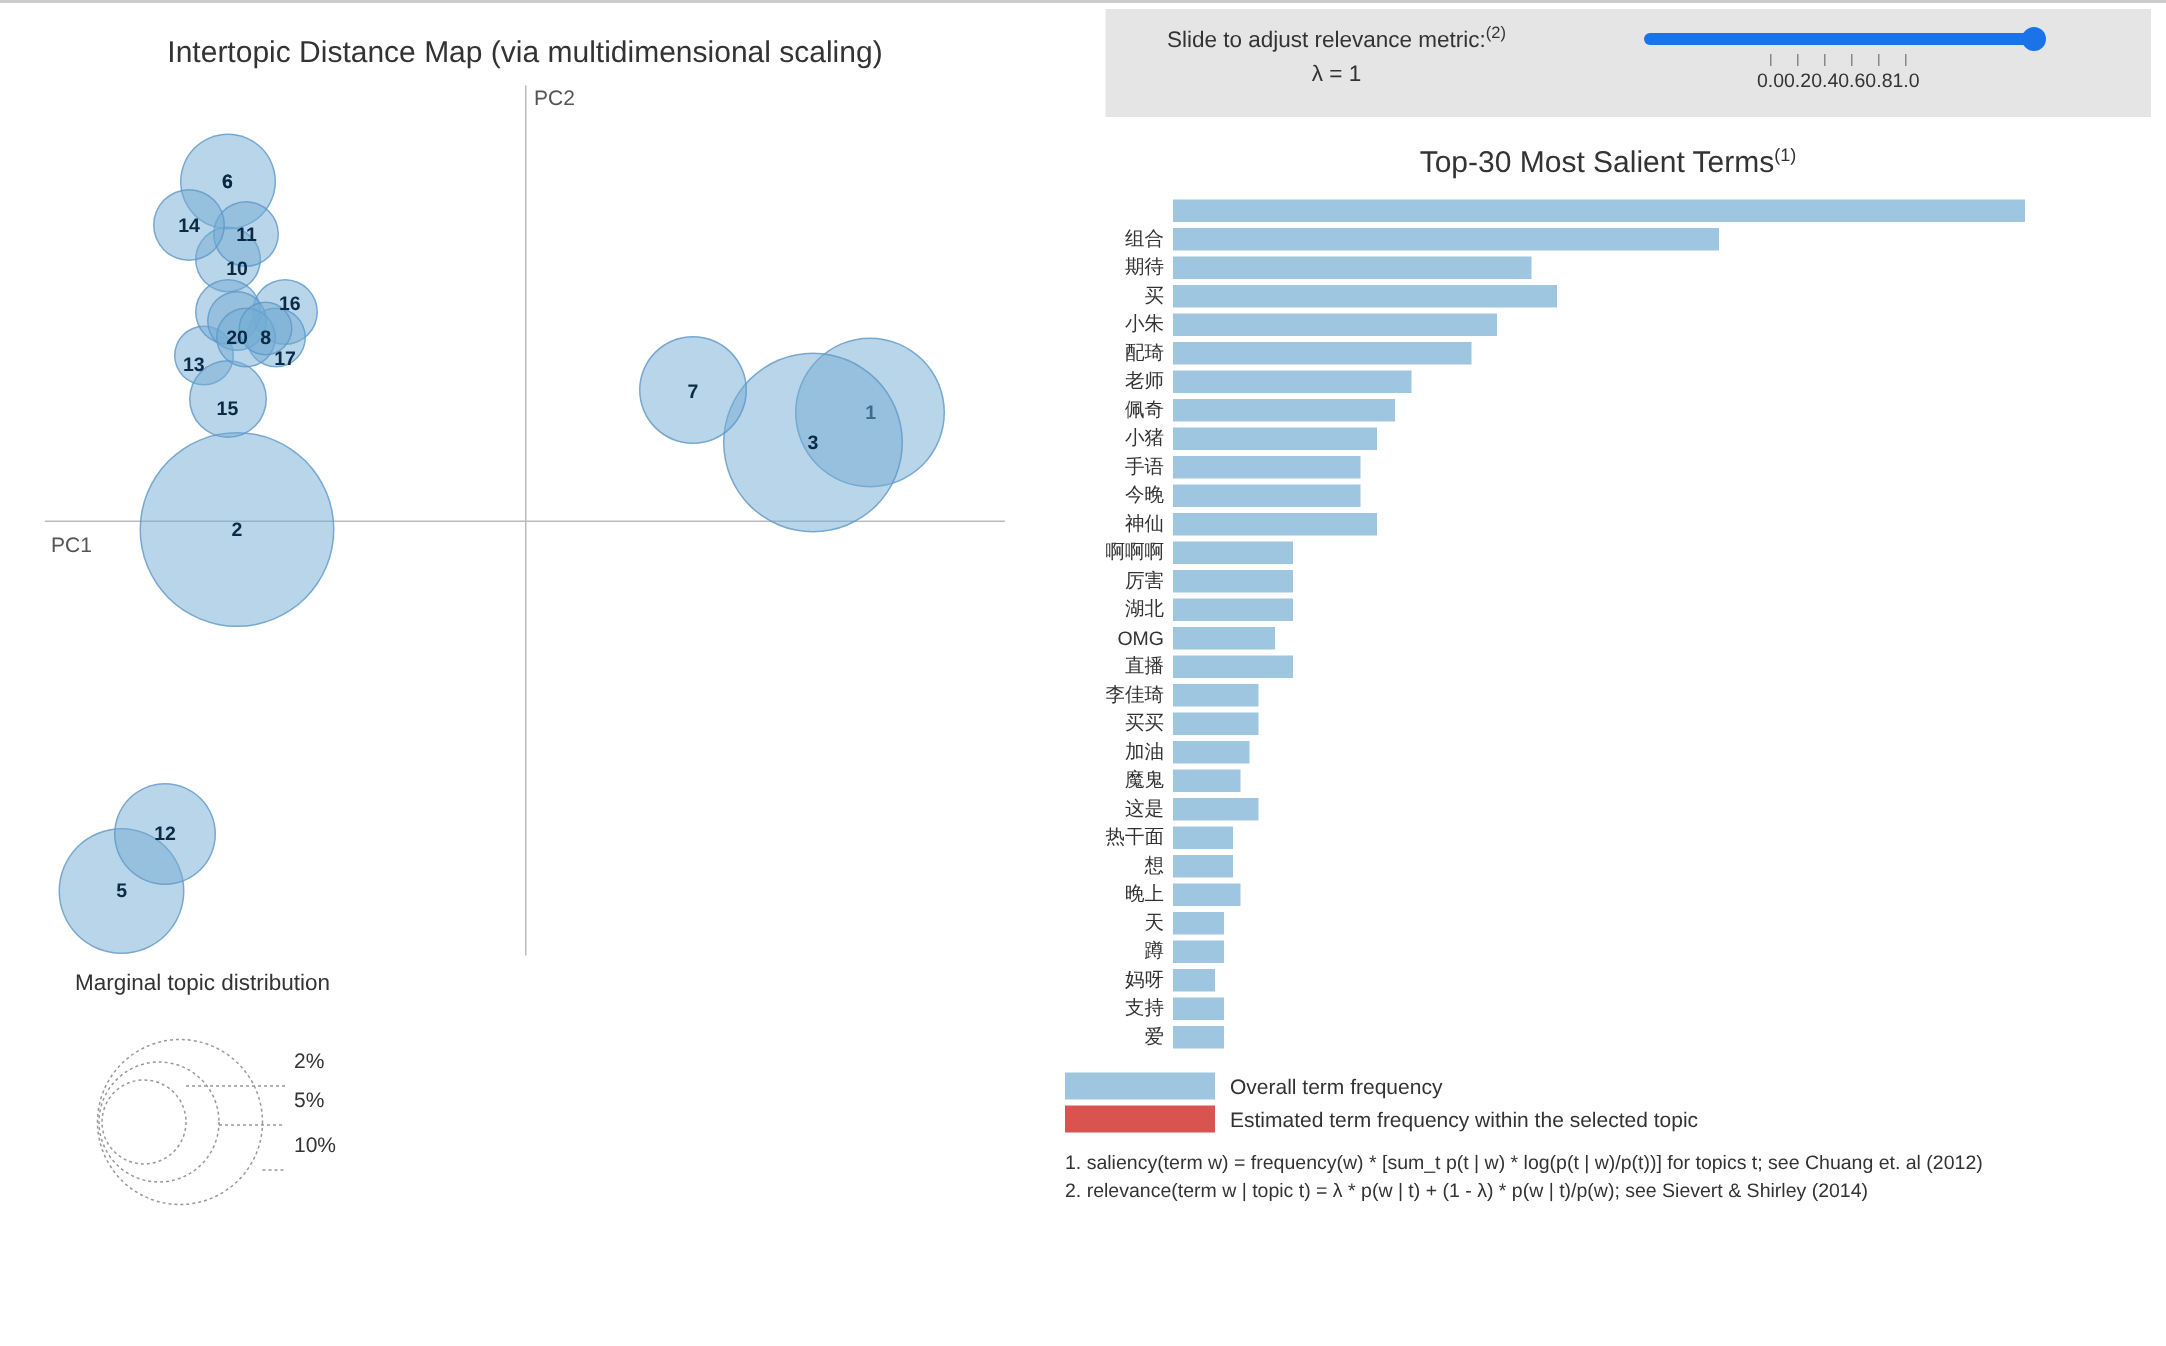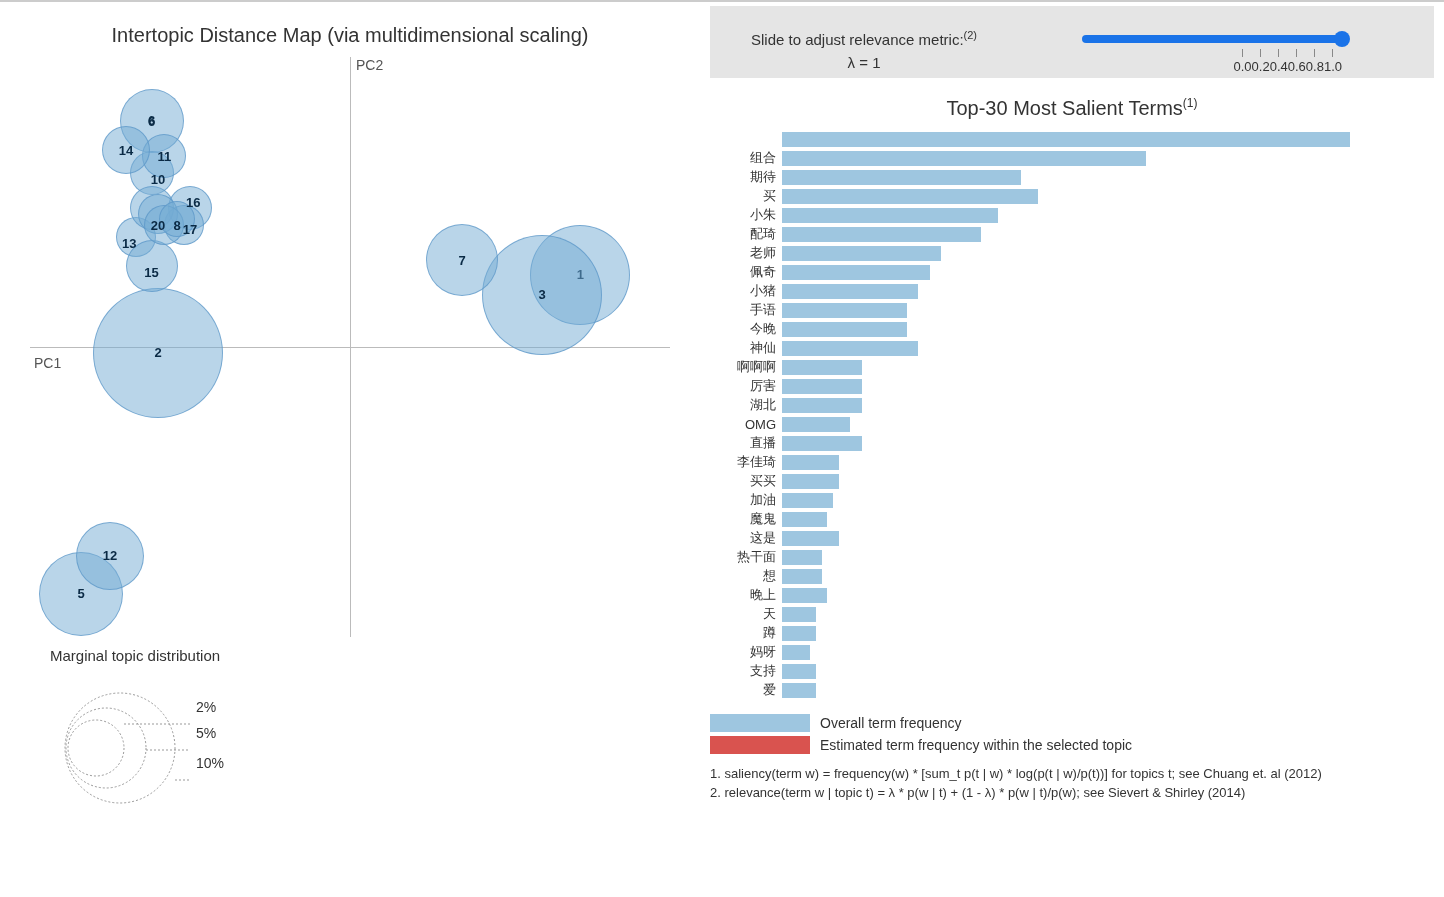--- a/index.html
+++ b/index.html
@@ -35,32 +35,33 @@
   .control-bar button {
     font-size: 14px;
     padding: 3px 10px;
     background: #efefef;
     border: 1px solid #888;
     cursor: pointer;
   }
 
   .slider-bar {
     background: #e5e5e5;
-    padding: 23px 14px 8px 14px;
+    padding: 10px 14px 8px 14px;
     display:flex;
     align-items:flex-start;
     height: 72px;
+    margin-left: 27px;
   }
   .slider-labels { width: 280px; text-align:center; font-size:15px; }
   .slider-labels .line1 { margin-bottom: 6px; }
   .slider-labels sup { font-size: 11px; }
   .slider-wrap { flex:1; position:relative; padding-top:6px; }
   .slider-track { position:relative; height:8px; background:#1a73e8; border-radius:4px; width:260px; margin:0 auto; }
   .slider-thumb { position:absolute; right:-8px; top:-4px; width:16px; height:16px; border-radius:50%; background:#1a73e8; }
-  .slider-ticks { position:relative; width:260px; margin:6px auto 0; display:flex; justify-content:flex-end; font-size:13px; color:#333; }
+  .slider-ticks { position:relative; width:260px; margin:6px auto 0; display:flex; justify-content:center; font-size:13px; color:#333; }
   .slider-ticks span::before { content:""; display:block; width:1px; height:8px; background:#888; margin:0 auto 2px; }
 
   .chart-title { text-align:center; font-size:20px; margin-top:18px; margin-bottom:10px; }
   .chart-title sup { font-size:12px; }
 
   .mds-plot { position:relative; width:640px; height:580px; margin: 0 auto; }
   .axis-h { position:absolute; left:0; right:0; top:50%; height:1px; background:#bbb; }
   .axis-v { position:absolute; top:0; bottom:0; left:50%; width:1px; background:#bbb; }
   .axis-label-h { position:absolute; left:4px; top:50%; transform:translateY(8px); font-size:14px; color:#555; }
   .axis-label-v { position:absolute; left:50%; top:0; transform:translateX(6px); font-size:14px; color:#555; }
@@ -115,21 +116,21 @@
         <div class="bubble" style="left: 153.6px; top: 168.2px; width: 40px; height: 40px;"></div>
         <div class="bubble" style="left: 121.6px; top: 150.8px; width: 44px; height: 44px;"></div>
         <div class="bubble" style="left: 128px; top: 156.6px; width: 40px; height: 40px;"></div>
         <div class="bubble" style="left: 134.4px; top: 168.2px; width: 40px; height: 40px;"></div>
         <div class="bubble" style="left: 147.2px; top: 162.4px; width: 36px; height: 36px;"></div>
         <div class="bubble-label" style="left: 121.6px; top: 63.8px;">6</div>
         <div class="bubble-label" style="left: 96px; top: 92.8px;">14</div>
         <div class="bubble-label" style="left: 134.4px; top: 98.6px; text-align: center;">11</div>
         <div class="bubble-label" style="left: 128px; top: 121.8px;">10</div>
         <div class="bubble-label" style="left: 163.2px; top: 145px;">16</div>
-        <div class="bubble-label" style="left: 160px; top: 172px;">17</div>
+        <div class="bubble-label" style="left: 160px; top: 182px;">17</div>
         <div class="bubble-label" style="left: 99.2px; top: 185.6px;">13</div>
         <div class="bubble-label" style="left: 128px; top: 168.2px;">20</div>
         <div class="bubble-label" style="left: 147.2px; top: 168.2px;">8</div>
         <div class="bubble-label" style="left: 121.6px; top: 214.6px;">15</div>
       </div>
 
     <div class="marginal">
       <div class="marginal-title">Marginal topic distribution</div>
       <svg class="marginal-svg" viewBox="0 0 250 140">
         <circle cx="110" cy="80" r="55" fill="none" stroke="#999" stroke-dasharray="2 2"></circle>

